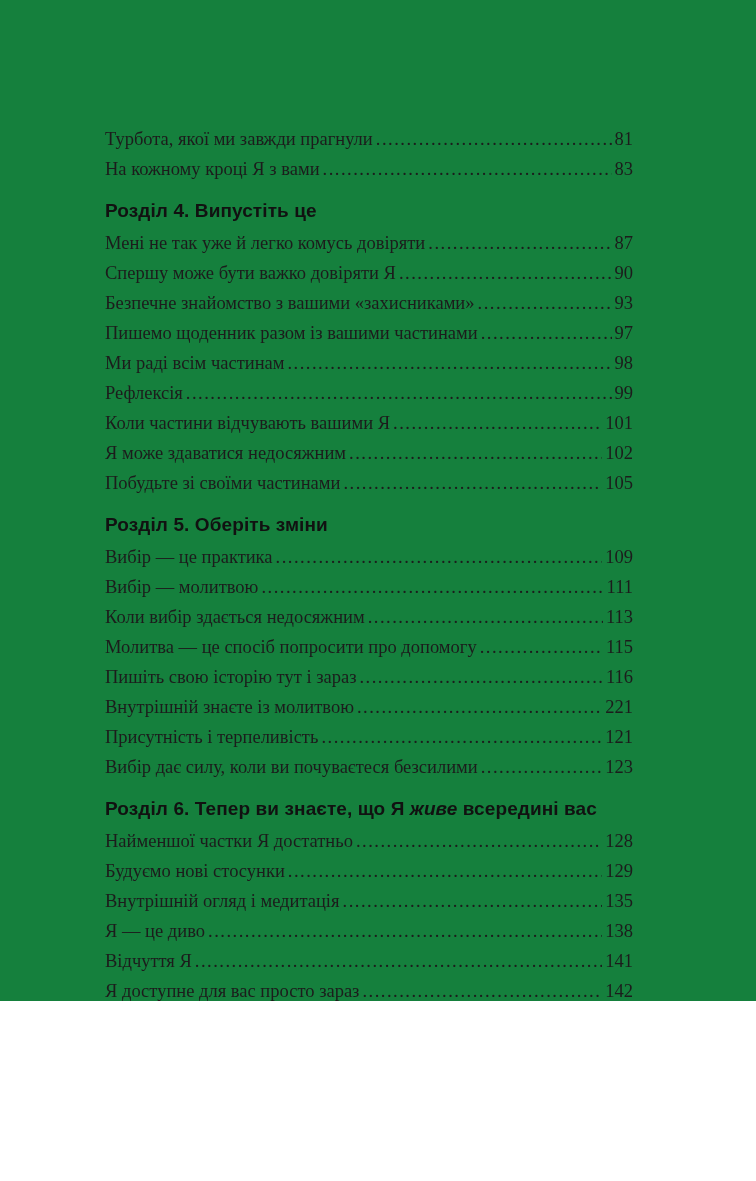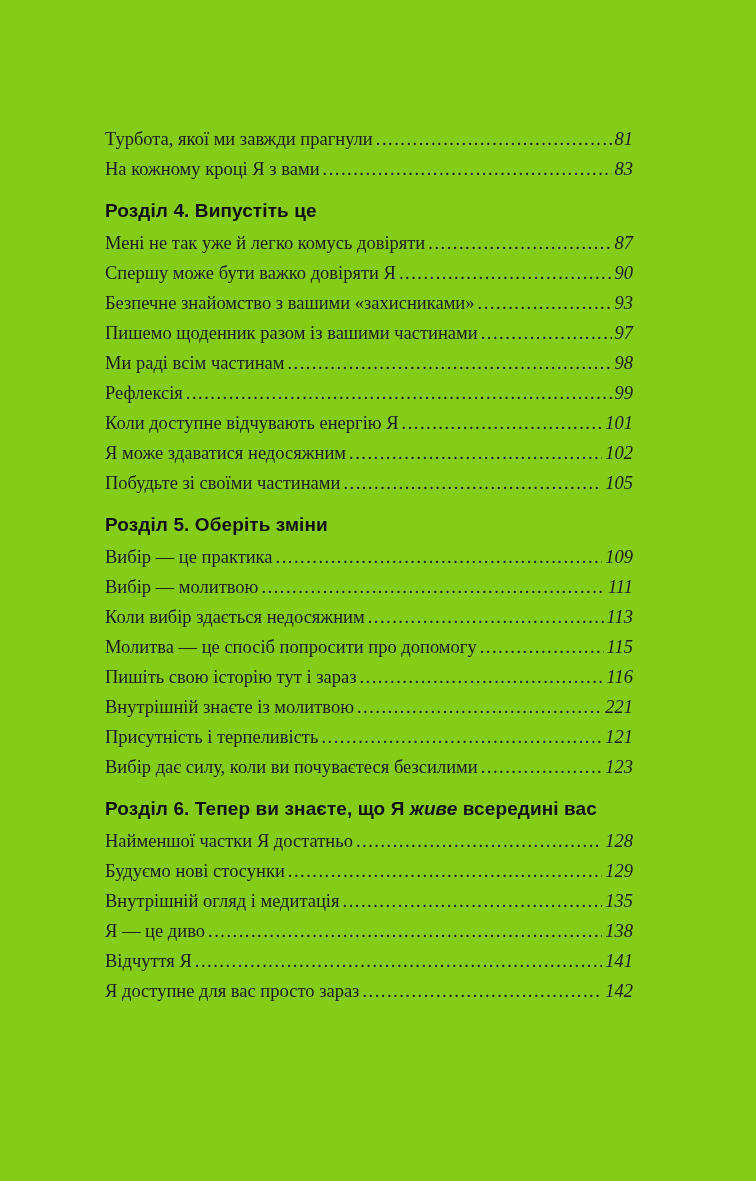--- a/index.html
+++ b/index.html
@@ -9,23 +9,23 @@
   }
   body {
     width: 756px;
     height: 1181px;
     overflow: hidden;
     color: #1c1c1c;
   }
   main.page {
     box-sizing: border-box;
     width: 756px;
-    height: 1181px;
+    height: 1001px;
     padding: 124px 123px 0 105px;
-    background: #84cc16;
+    background: #15803d;
   }
   .toc-section { margin: 0; }
   .toc-heading {
     font-family: "Liberation Sans", "DejaVu Sans", sans-serif;
     font-weight: 700;
     font-size: 19px;
     line-height: 30px;
     margin: 12px 0 2px 0;
     color: #111111;
     letter-spacing: 0.1px;
@@ -54,21 +54,20 @@
     color: #1c1c1c;
     min-width: 10px;
   }
   .toc-dots::after {
     content: "....................................................................................................................................................";
     letter-spacing: 1.5px;
   }
   .toc-page {
     flex: 0 0 auto;
     text-align: center;
-    font-style: italic;
   }
 </style>
 </head>
 <body>
 
 <main class="page">
   <div id="toc">
       <section class="toc-section">
         <div class="toc-row">
           <span class="toc-title">Турбота, якої ми завжди прагнули</span>
@@ -107,21 +106,21 @@
           <span class="toc-title">Ми раді всім частинам</span>
           <span class="toc-dots"></span>
           <span class="toc-page">98</span>
         </div>
         <div class="toc-row">
           <span class="toc-title">Рефлексія</span>
           <span class="toc-dots"></span>
           <span class="toc-page">99</span>
         </div>
         <div class="toc-row">
-          <span class="toc-title">Коли доступне відчувають енергію Я</span>
+          <span class="toc-title">Коли частини відчувають вашими Я</span>
           <span class="toc-dots"></span>
           <span class="toc-page">101</span>
         </div>
         <div class="toc-row">
           <span class="toc-title">Я може здаватися недосяжним</span>
           <span class="toc-dots"></span>
           <span class="toc-page">102</span>
         </div>
         <div class="toc-row">
           <span class="toc-title">Побудьте зі своїми частинами</span>

